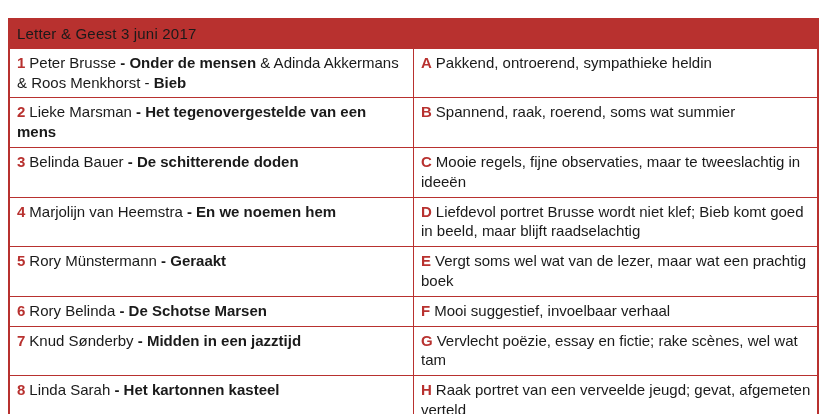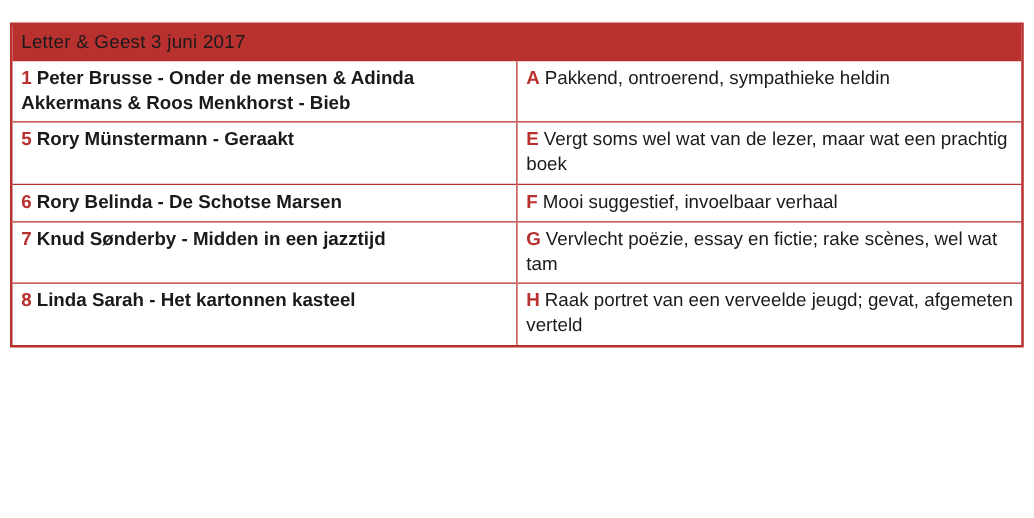--- a/index.html
+++ b/index.html
@@ -61,21 +61,21 @@
     color: #b8312f;
     font-weight: bold;
     margin-right: 4px;
   }
   .letter {
     color: #b8312f;
     font-weight: bold;
     margin-right: 4px;
   }
   .author {
-    font-weight: bold;
+    font-weight: normal;
   }
   .sep {
     font-weight: bold;
   }
   .title {
     font-weight: bold;
   }
   .crit {
     font-weight: normal;
   }
@@ -93,22 +93,46 @@
 
         <tr>
           <td class="col-left">
             <span class="num">1</span><span class="author">Peter Brusse</span><span class="sep"> - </span><span class="title">Onder de mensen</span><span class="author"> &amp; Adinda Akkermans &amp; Roos Menkhorst - </span><span class="title">Bieb</span>
           </td>
           <td class="col-right">
             <span class="letter">A</span><span class="crit">Pakkend, ontroerend, sympathieke heldin</span>
           </td>
         </tr>
 
+        <tr class="row-divider">
+          <td class="col-left">
+            <span class="num">2</span><span class="author">Lieke Marsman</span><span class="sep"> - </span><span class="title">Het tegenovergestelde van een mens</span>
+          </td>
+          <td class="col-right">
+            <span class="letter">B</span><span class="crit">Spannend, raak, roerend, soms wat summier</span>
+          </td>
+        </tr>
 
+        <tr class="row-divider">
+          <td class="col-left">
+            <span class="num">3</span><span class="author">Belinda Bauer</span><span class="sep"> - </span><span class="title">De schitterende doden</span>
+          </td>
+          <td class="col-right">
+            <span class="letter">C</span><span class="crit">Mooie regels, fijne observaties, maar te tweeslachtig in ideeën</span>
+          </td>
+        </tr>
 
+        <tr class="row-divider">
+          <td class="col-left">
+            <span class="num">4</span><span class="author">Marjolijn van Heemstra</span><span class="sep"> - </span><span class="title">En we noemen hem</span>
+          </td>
+          <td class="col-right">
+            <span class="letter">D</span><span class="crit">Liefdevol portret Brusse wordt niet klef; Bieb komt goed in beeld, maar blijft raadselachtig</span>
+          </td>
+        </tr>
 
         <tr class="row-divider">
           <td class="col-left">
             <span class="num">5</span><span class="author">Rory Münstermann</span><span class="sep"> - </span><span class="title">Geraakt</span>
           </td>
           <td class="col-right">
             <span class="letter">E</span><span class="crit">Vergt soms wel wat van de lezer, maar wat een prachtig boek</span>
           </td>
         </tr>
 

